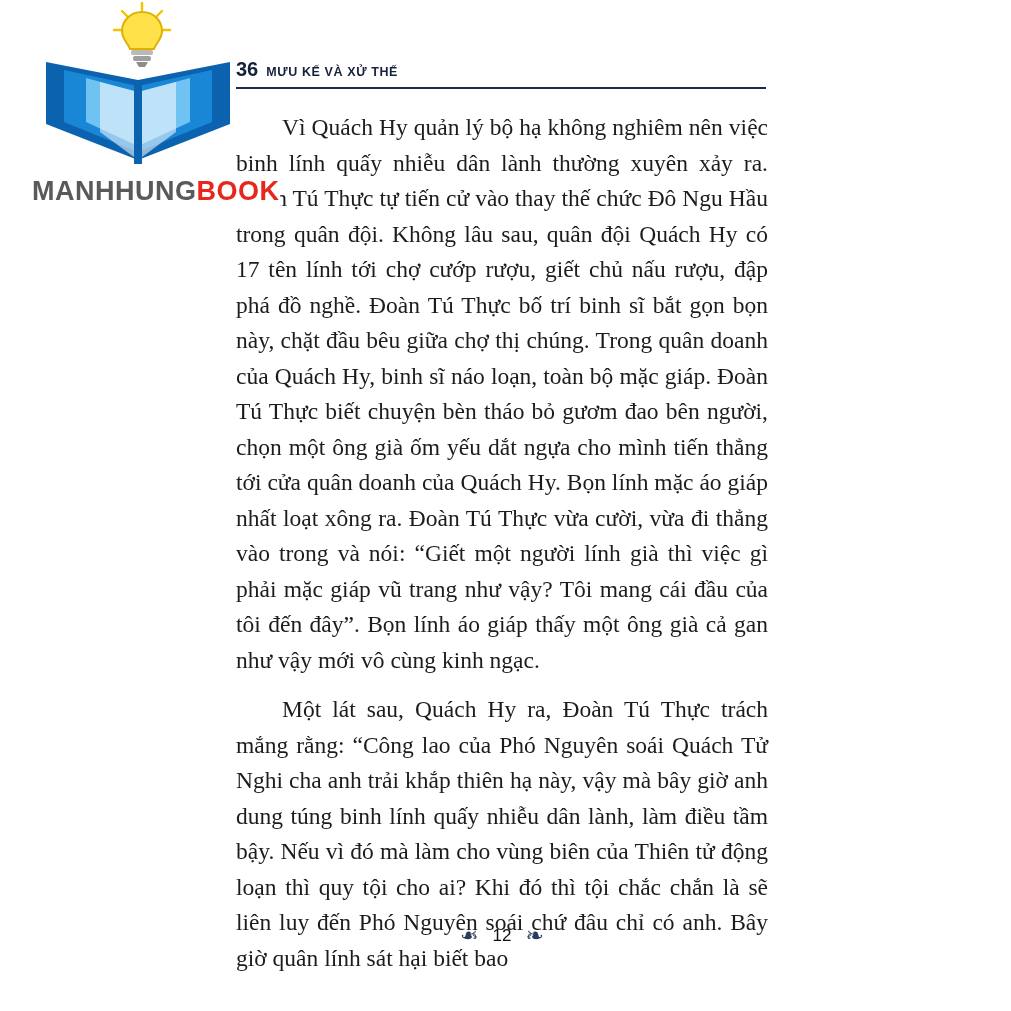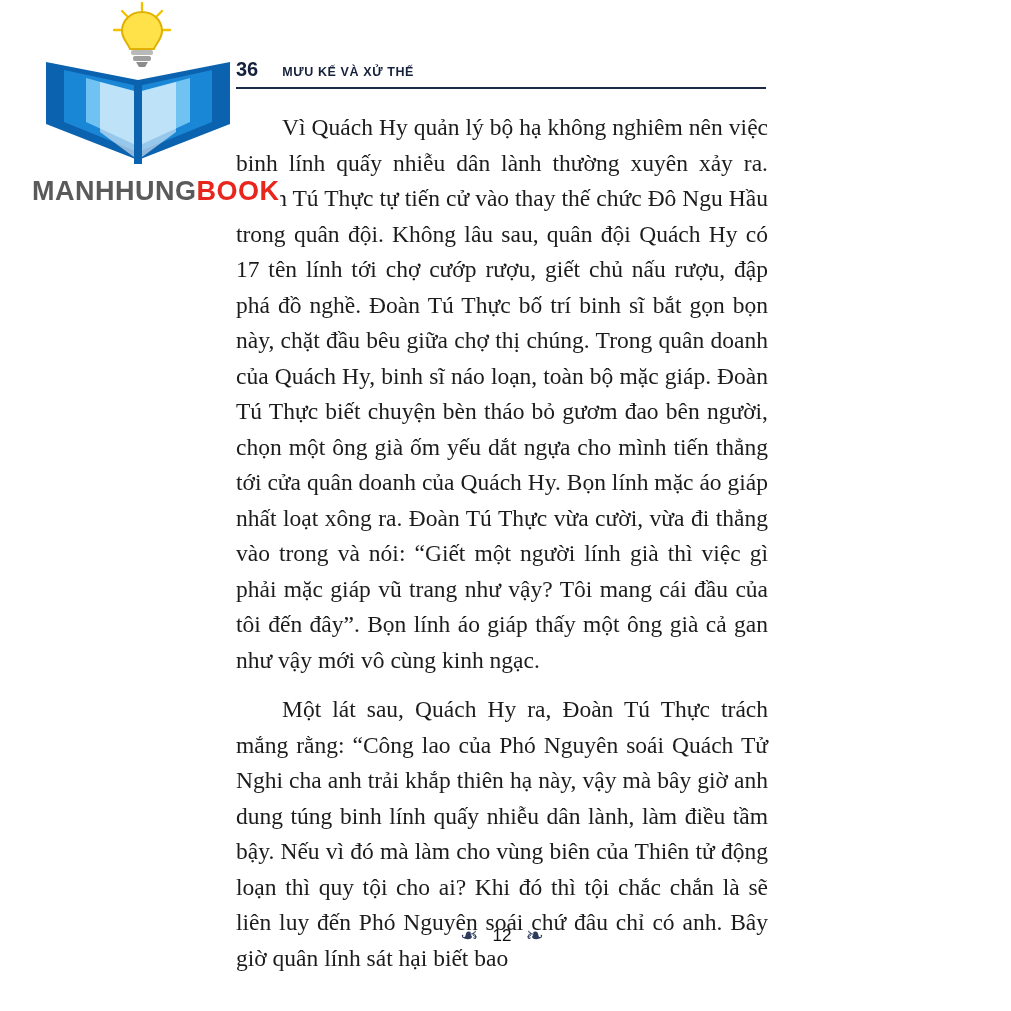--- a/index.html
+++ b/index.html
@@ -70,21 +70,21 @@
 
   .header {
     position: absolute;
     left: 236px;
     top: 58px;
     width: 530px;
     border-bottom: 2px solid #1b2a4a;
     padding-bottom: 6px;
     display: flex;
     align-items: baseline;
-    gap: 24px;
+    gap: 8px;
   }
   .header-num {
     font-family: "Liberation Sans", sans-serif;
     font-weight: 700;
     font-size: 20px;
     color: #16213d;
   }
   .header-title {
     font-family: "Liberation Sans", sans-serif;
     font-weight: 700;

